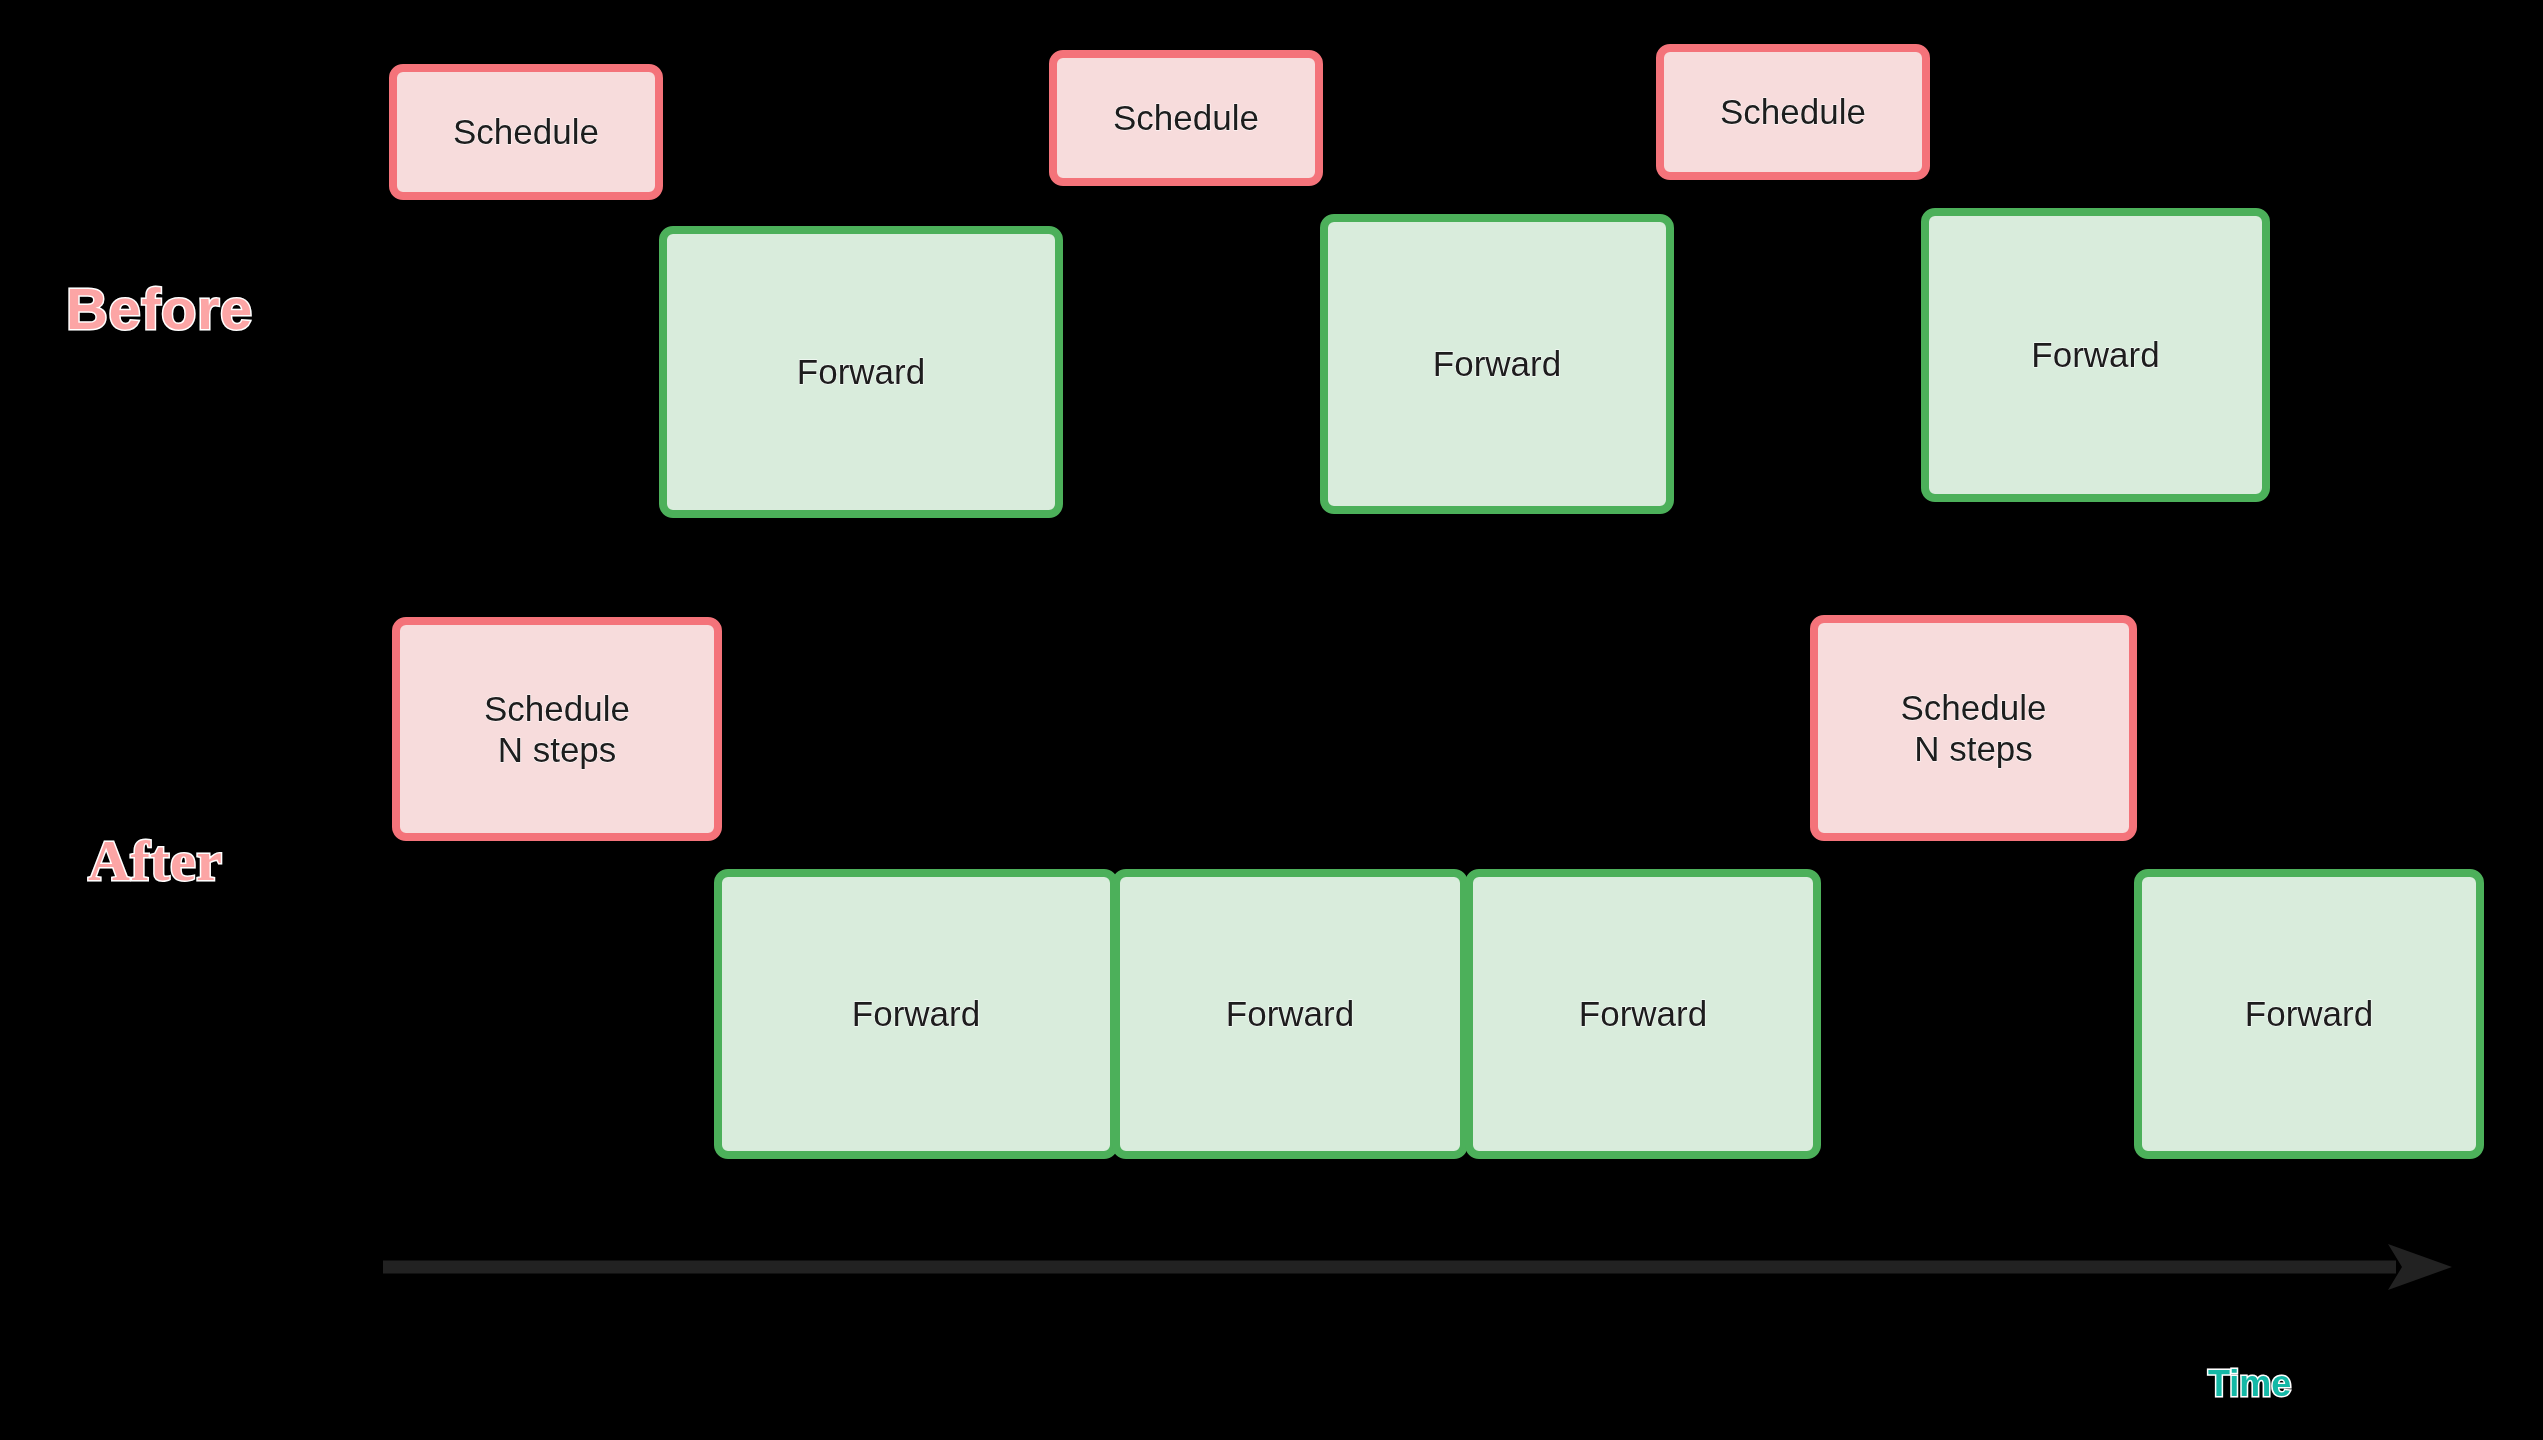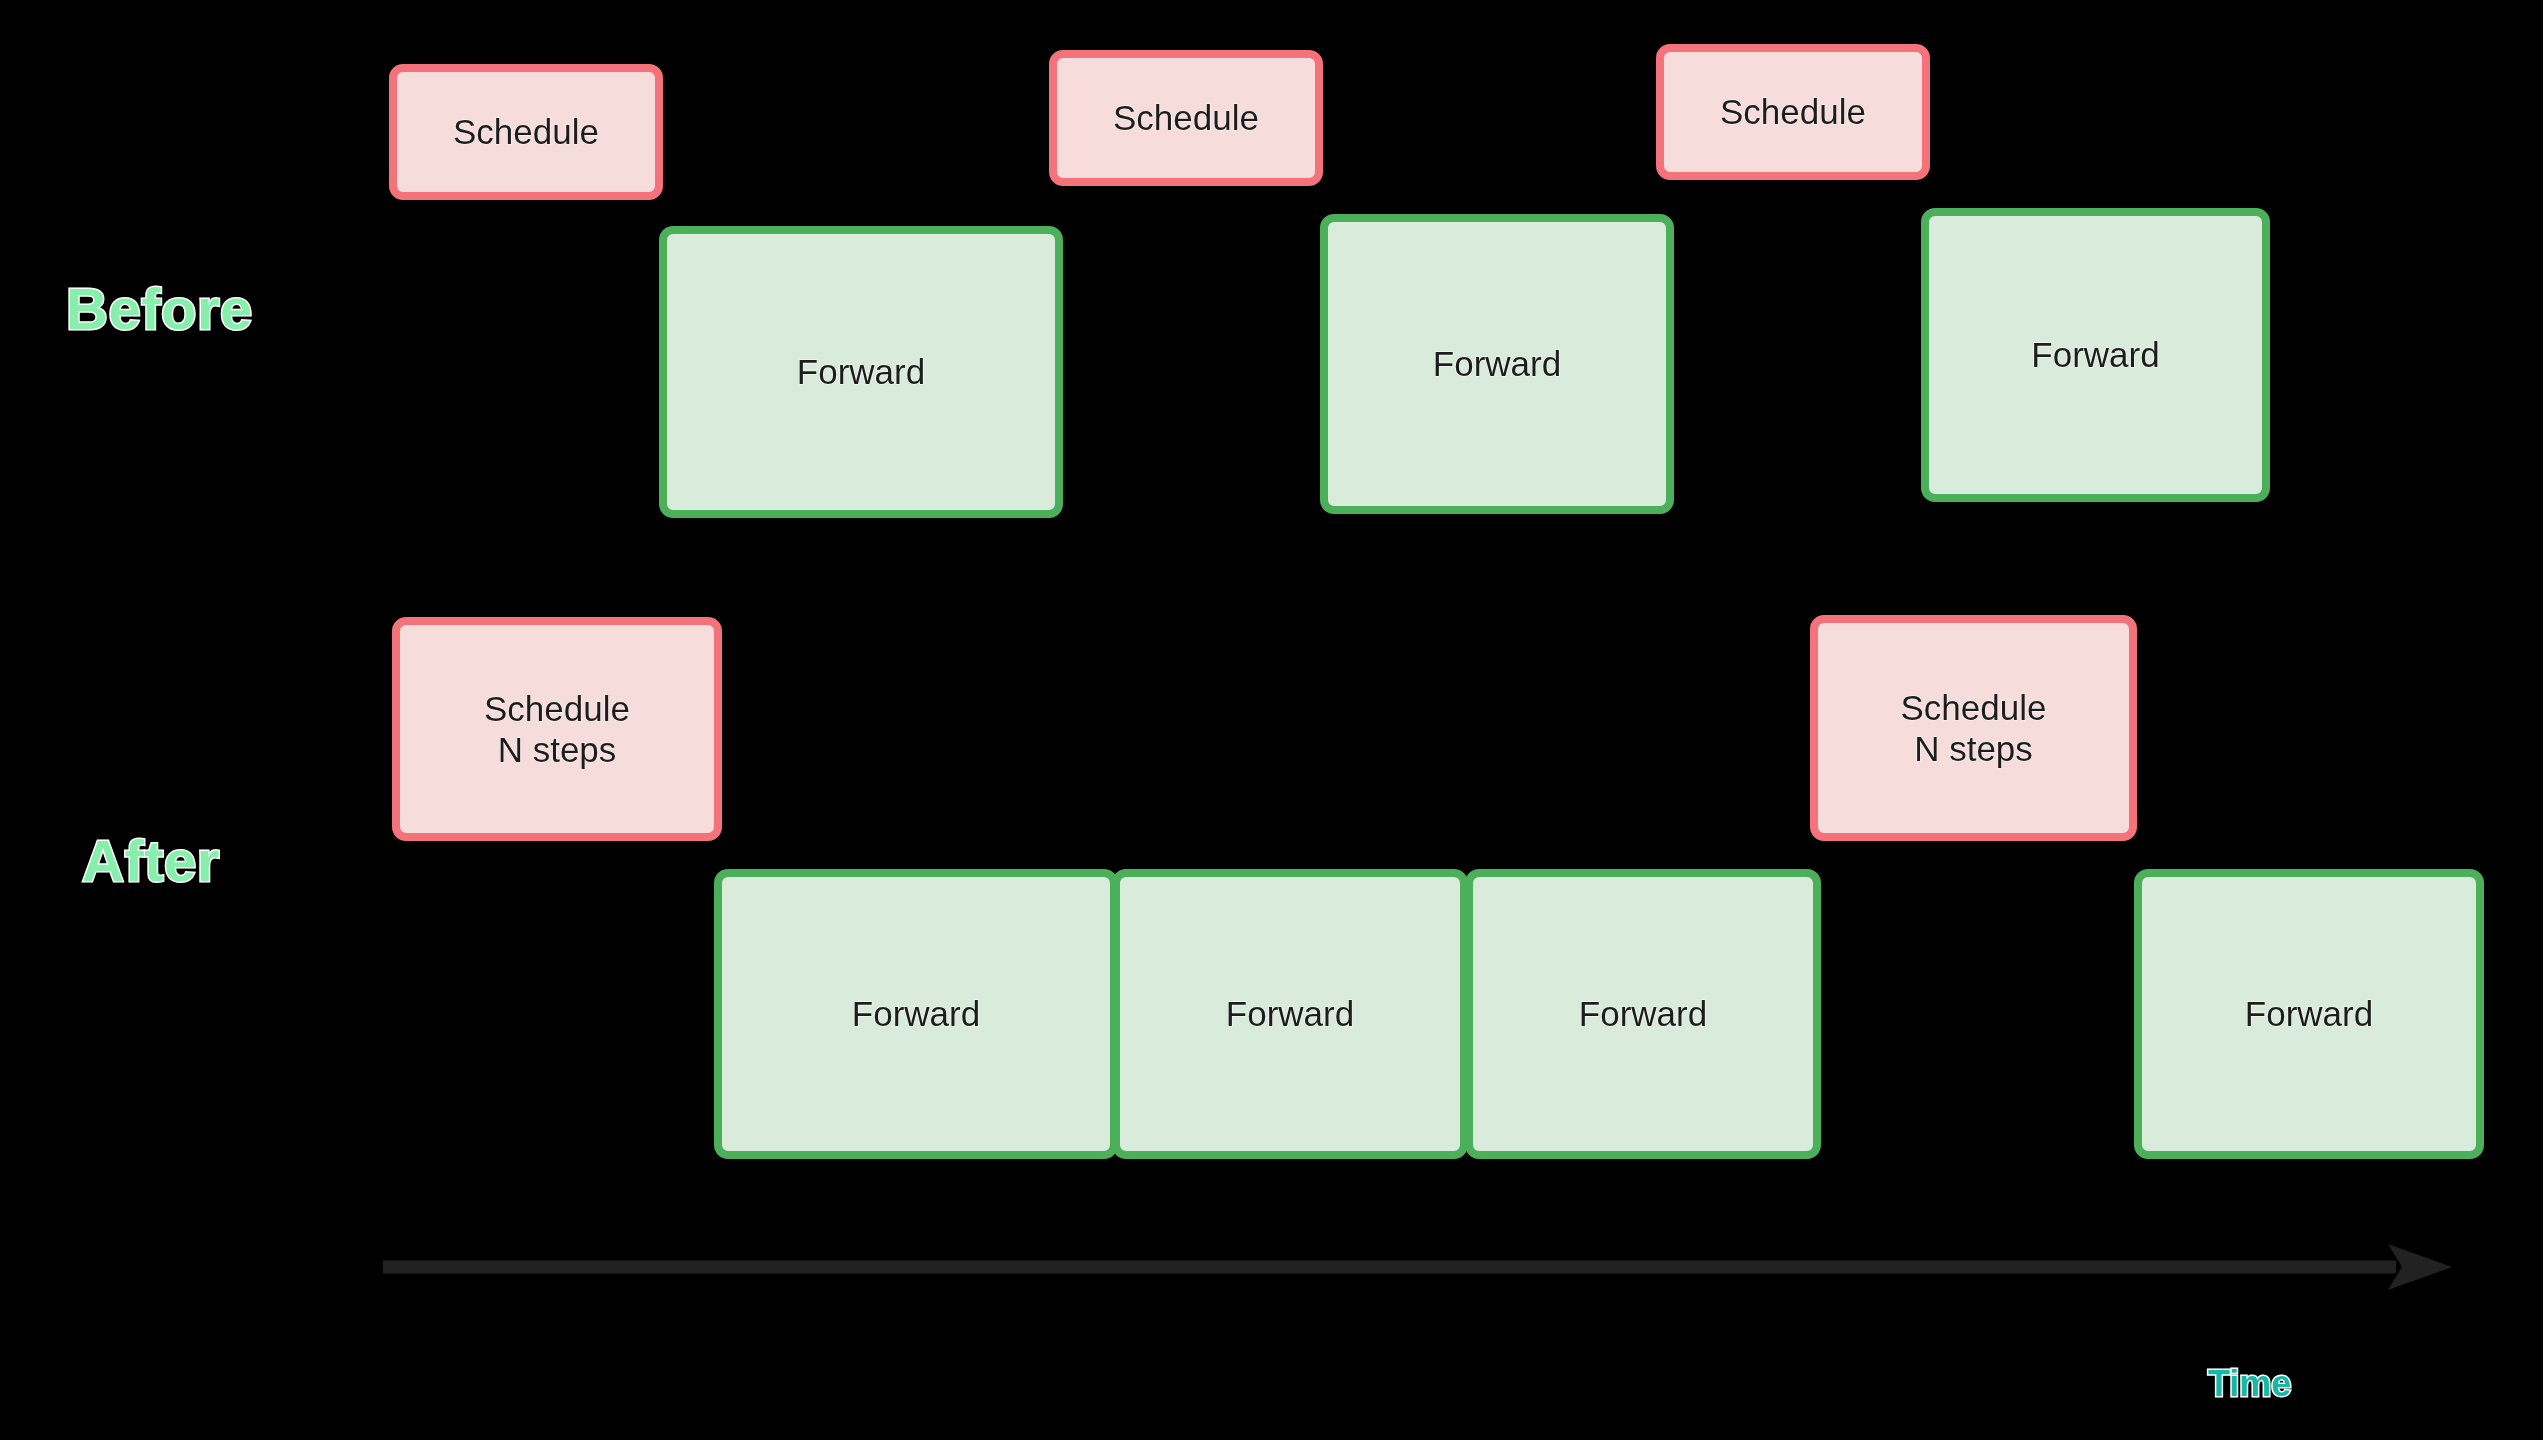--- a/index.html
+++ b/index.html
@@ -18,27 +18,27 @@
     overflow: hidden;
   }
 
   
   .row-label {
     position: absolute;
     font-weight: bold;
     font-size: 58px;
     line-height: 1;
     letter-spacing: 0.5px;
-    color: #86efac;
+    color: #fca5a5;
     -webkit-text-stroke: 3px #ffffff;
     paint-order: stroke fill;
     white-space: nowrap;
   }
   .row-label.before { left: 66px; top: 280px; }
-  .row-label.after  { left: 82px; top: 832px; }
+  .row-label.after  { left: 88px; top: 832px; font-family: Liberation Serif, serif; }
 
   .axis-label {
     position: absolute;
     font-weight: bold;
     font-size: 36px;
     line-height: 1;
     color: #14b8a6;
     -webkit-text-stroke: 3px #ffffff;
     paint-order: stroke fill;
     white-space: nowrap;

